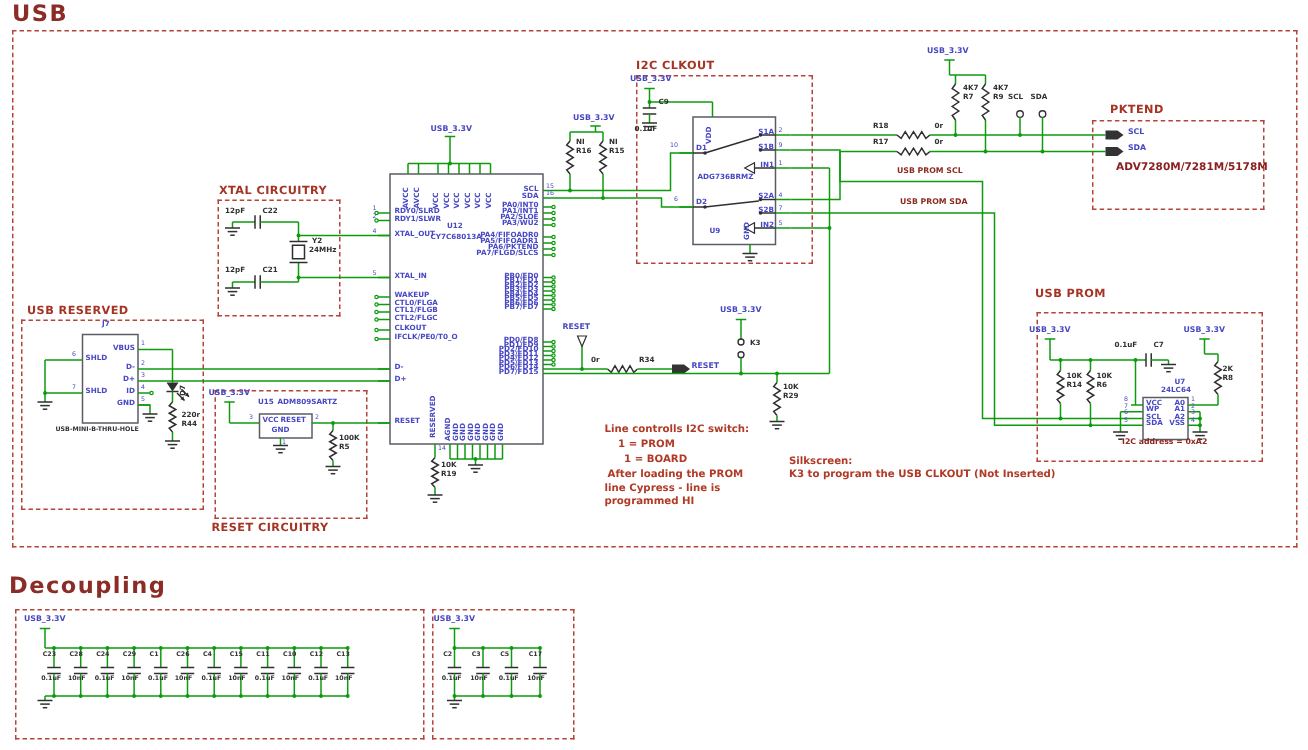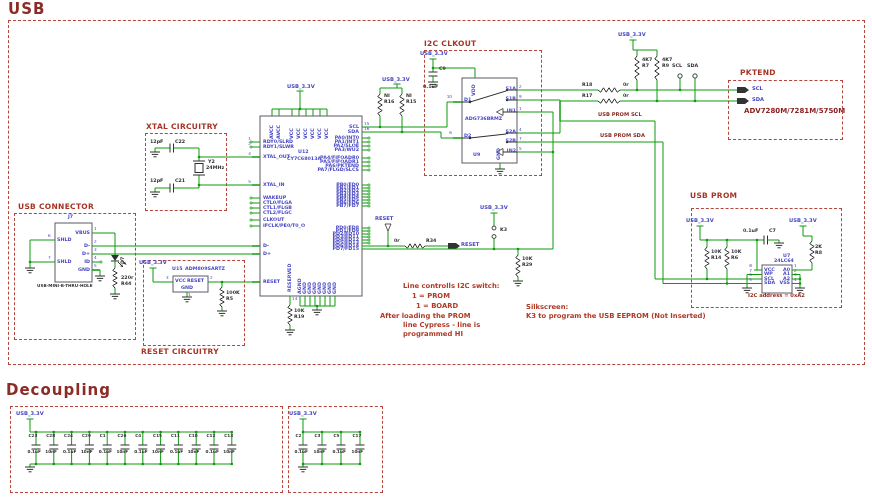--- a/index.html
+++ b/index.html
@@ -32,21 +32,21 @@
   <div class="dbox" style="left:145px;top:133px;width:80px;height:76px"></div>
   <div class="dbox" style="left:14px;top:213px;width:120px;height:125px"></div>
   <div class="dbox" style="left:143px;top:260px;width:100px;height:84px"></div>
   <div class="dbox" style="left:424px;top:50px;width:116px;height:124px"></div>
   <div class="dbox" style="left:691px;top:208px;width:149px;height:98px"></div>
   <div class="dbox" style="left:728px;top:80px;width:113px;height:58px"></div>
   <div class="dbox" style="left:10px;top:406px;width:271px;height:85px"></div>
   <div class="dbox" style="left:288px;top:406px;width:93px;height:85px"></div>
 
   <span class="L ls" style="left:146px;top:123px">XTAL CIRCUITRY</span>
-  <span class="L ls" style="left:18px;top:203px">USB CONNECTOR</span>
+  <span class="L ls" style="left:18px;top:203px">USB RESERVED</span>
   <span class="L ls" style="left:141px;top:348px">RESET CIRCUITRY</span>
   <span class="L ls" style="left:424px;top:40px">I2C CLKOUT</span>
   <span class="L ls" style="left:690px;top:192px">USB PROM</span>
   <span class="L ls" style="left:740px;top:69px">PKTEND</span>
 
   <svg id="g" width="872" height="500">
       <rect x="260" y="116" width="102" height="180" fill="#fff" stroke="#5b5b66" stroke-width="1"></rect>
       <line x1="296.5" y1="91" x2="303.5" y2="91" stroke="#0d9b0d" stroke-width="1"></line>
       <path d="M300 91 L300 109 " fill="none" stroke="#0d9b0d" stroke-width="1"></path>
       <path d="M272 109 L327 109 " fill="none" stroke="#0d9b0d" stroke-width="1"></path>
@@ -626,21 +626,21 @@
       <span class="L lv" style="left: 662px; top: 58px;">4K7</span>
       <span class="L lv" style="left: 662px; top: 64px;">R9</span>
       <span class="L lv" style="left: 582px; top: 83px;">R18</span>
       <span class="L lv" style="left: 623px; top: 83px;">0r</span>
       <span class="L lv" style="left: 582px; top: 94px;">R17</span>
       <span class="L lv" style="left: 623px; top: 94px;">0r</span>
       <span class="L lv" style="left: 672px; top: 64px;">SCL</span>
       <span class="L lv" style="left: 687px; top: 64px;">SDA</span>
       <span class="L lb" style="left: 752px; top: 86px;">SCL</span>
       <span class="L lb" style="left: 752px; top: 97px;">SDA</span>
-      <span class="L lq" style="left: 744px; top: 108px;">ADV7280M/7281M/5750M</span>
+      <span class="L lq" style="left: 744px; top: 108px;">ADV7280M/7281M/5178M</span>
       <span class="L ld" style="left: 598px; top: 112px;">USB PROM SCL</span>
       <span class="L ld" style="left: 600px; top: 133px;">USB PROM SDA</span>
       <span class="L lb" style="left: 375px; top: 216px;">RESET</span>
       <span class="L lb" style="left: 461px; top: 242px;">RESET</span>
       <span class="L lv" style="left: 394px; top: 239px;">0r</span>
       <span class="L lv" style="left: 426px; top: 239px;">R34</span>
       <span class="L lb" style="left: 480px; top: 205px;">USB_3.3V</span>
       <span class="L lv" style="left: 500px; top: 228px;">K3</span>
       <span class="L lv" style="left: 522px; top: 257px;">10K</span>
       <span class="L lv" style="left: 522px; top: 263px;">R29</span>
@@ -669,25 +669,25 @@
       <span class="L lp ra" style="left: 790px; top: 272px;">A1</span>
       <span class="L ln" style="left: 794px; top: 268.5px;">2</span>
       <span class="L lp ra" style="left: 790px; top: 276.5px;">A2</span>
       <span class="L ln" style="left: 794px; top: 273px;">3</span>
       <span class="L lp ra" style="left: 790px; top: 281px;">VSS</span>
       <span class="L ln" style="left: 794px; top: 277.5px;">4</span>
       <span class="L ld" style="left: 748px; top: 293px;">I2C address = 0xA2</span>
       <span class="L la" style="left: 403px; top: 283px;">Line controlls I2C switch:</span>
       <span class="L la" style="left: 412px; top: 293px;">1 = PROM</span>
       <span class="L la" style="left: 416px; top: 303px;">1 = BOARD</span>
-      <span class="L la" style="left: 380px; top: 313px;">After loading the PROM</span>
+      <span class="L la" style="left: 405px; top: 313px;">After loading the PROM</span>
       <span class="L la" style="left: 403px; top: 322px;">line Cypress - line is</span>
       <span class="L la" style="left: 403px; top: 331px; text-align: center;">programmed HI</span>
       <span class="L la" style="left: 526px; top: 304px;">Silkscreen:</span>
-      <span class="L la" style="left: 526px; top: 313px;">K3 to program the USB EEPROM (Not Inserted)</span>
+      <span class="L la" style="left: 526px; top: 313px;">K3 to program the USB CLKOUT (Not Inserted)</span>
       <span class="L lc" style="left: 28.5px; top: 434px;">C23</span>
       <span class="L lc" style="left: 27.5px; top: 450px;">0.1uF</span>
       <span class="L lc" style="left: 46.3px; top: 434px;">C28</span>
       <span class="L lc" style="left: 45.3px; top: 450px;">10nF</span>
       <span class="L lc" style="left: 64.1px; top: 434px;">C24</span>
       <span class="L lc" style="left: 63.1px; top: 450px;">0.1uF</span>
       <span class="L lc" style="left: 81.9px; top: 434px;">C29</span>
       <span class="L lc" style="left: 80.9px; top: 450px;">10nF</span>
       <span class="L lc" style="left: 99.7px; top: 434px;">C1</span>
       <span class="L lc" style="left: 98.7px; top: 450px;">0.1uF</span>

